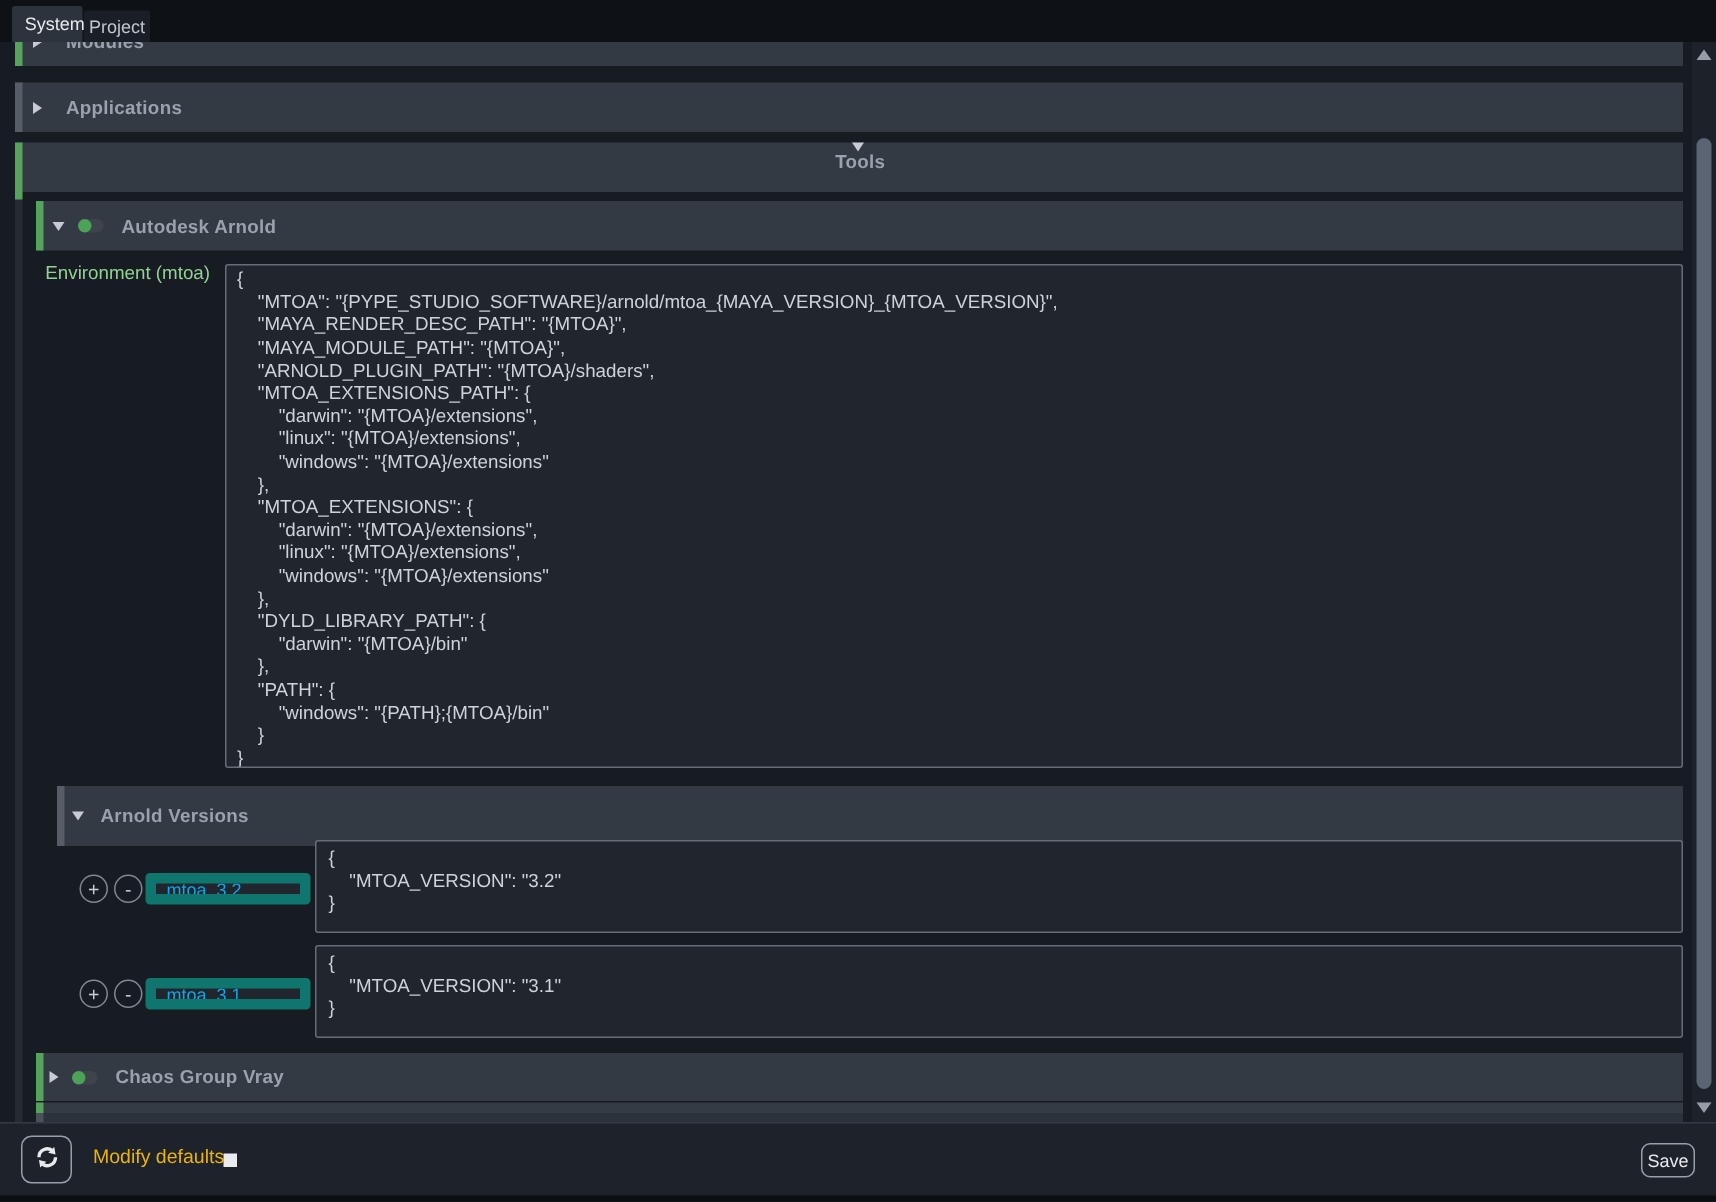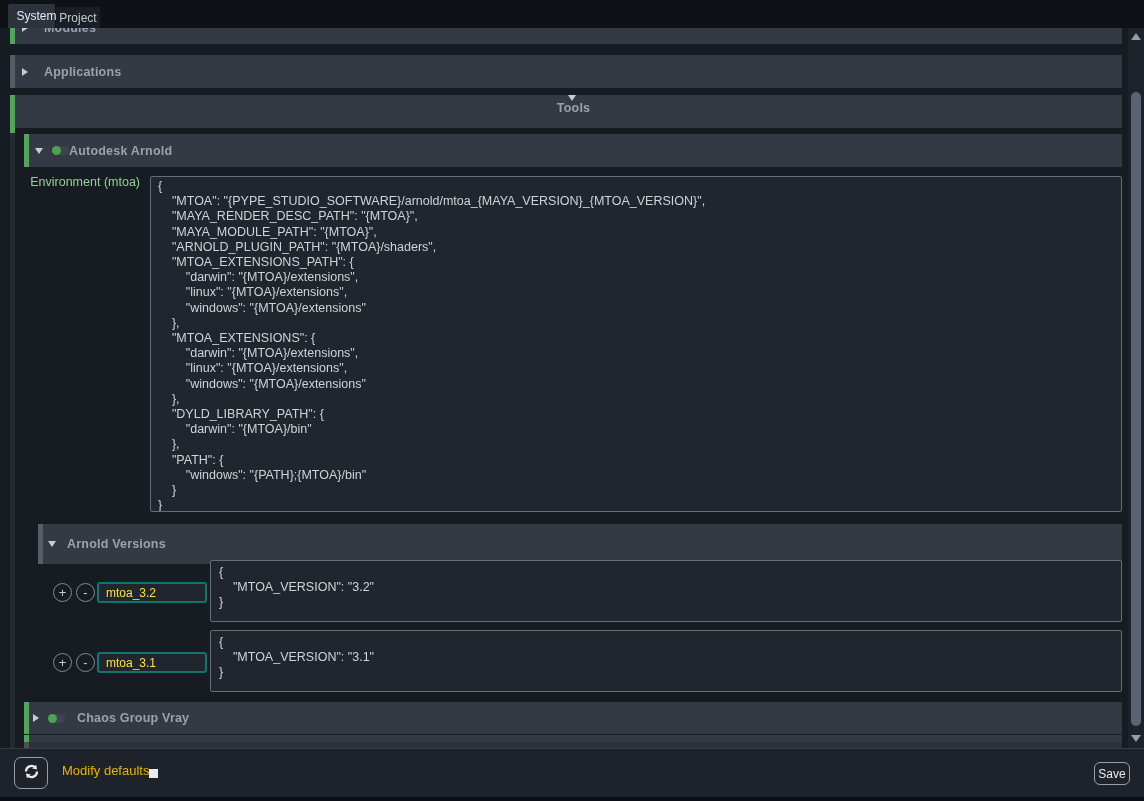--- a/index.html
+++ b/index.html
@@ -46,21 +46,21 @@
   .editor { position:absolute; background:#21262e; border:1px solid #666d77; border-radius:2px;
             color:#ced3d9; font-family:"Liberation Sans", sans-serif; font-size:12.5px;
             white-space:pre; resize:none; overflow:hidden; outline:none; }
   .editor-env { left:150px; top:148px; width:972px; height:336px; line-height:15.2px; padding:2px 7px 0 7px; }
   .editor-ver { left:210px; width:912px; height:62px; line-height:15px; padding:4px 8px; }
 
   .circle-btn { position:absolute; width:19px; height:19px; border-radius:50%;
                 border:1px solid #818893; background:transparent; color:#c9ced4;
                 font-size:13px; line-height:16px; text-align:center; padding:0; }
   .key-input { position:absolute; width:110px; height:21px; background:#21262e;
-               border:2px solid #0f766e; border-radius:3px; color:#fde047;
+               border:7px solid #0f766e; border-radius:3px; color:#0ea5e9;
                font-size:12px; padding:0 7px; font-family:"Liberation Sans", sans-serif; outline:none; }
 
   .strip { position:absolute; left:24px; width:1098px; }
   .strip1 { top:707px; height:7px; background:#343b45; border-left:5px solid #55a35c; }
   .strip2 { top:714px; height:6px; background:#2c323c; border-left:5px solid #4a515b; }
 
   
   .scrollbar { position:absolute; left:1128px; top:28px; width:16px; height:720px; background:#1d222a; }
   .sb-arrow { position:absolute; left:3px; width:0; height:0; }
   .sb-up   { top:5px;    border-bottom:7px solid #969da6; border-left:5px solid transparent; border-right:5px solid transparent; }
@@ -113,21 +113,21 @@
 
     <div class="spine"></div>
     <div class="spine-cap"></div>
 
     <div class="hdr" style="left:24px; top:106px; width:1098px; height:33px;">
       <span class="lb lb-green"></span>
       <span class="arr arr-down" style="margin-left:11px;"></span>
       <span class="toggle" style="margin-left:9px;">
         <span class="knob"></span>
       </span>
-      <span class="hdr-label" style="">Autodesk Arnold</span>
+      <span class="hdr-label" style="margin-left:12px;">Autodesk Arnold</span>
     </div>
 
     <div class="env-label">Environment (mtoa)</div>
     <textarea class="editor editor-env" wrap="off" spellcheck="false" style="">{
     "MTOA": "{PYPE_STUDIO_SOFTWARE}/arnold/mtoa_{MAYA_VERSION}_{MTOA_VERSION}",
     "MAYA_RENDER_DESC_PATH": "{MTOA}",
     "MAYA_MODULE_PATH": "{MTOA}",
     "ARNOLD_PLUGIN_PATH": "{MTOA}/shaders",
     "MTOA_EXTENSIONS_PATH": {
         "darwin": "{MTOA}/extensions",

